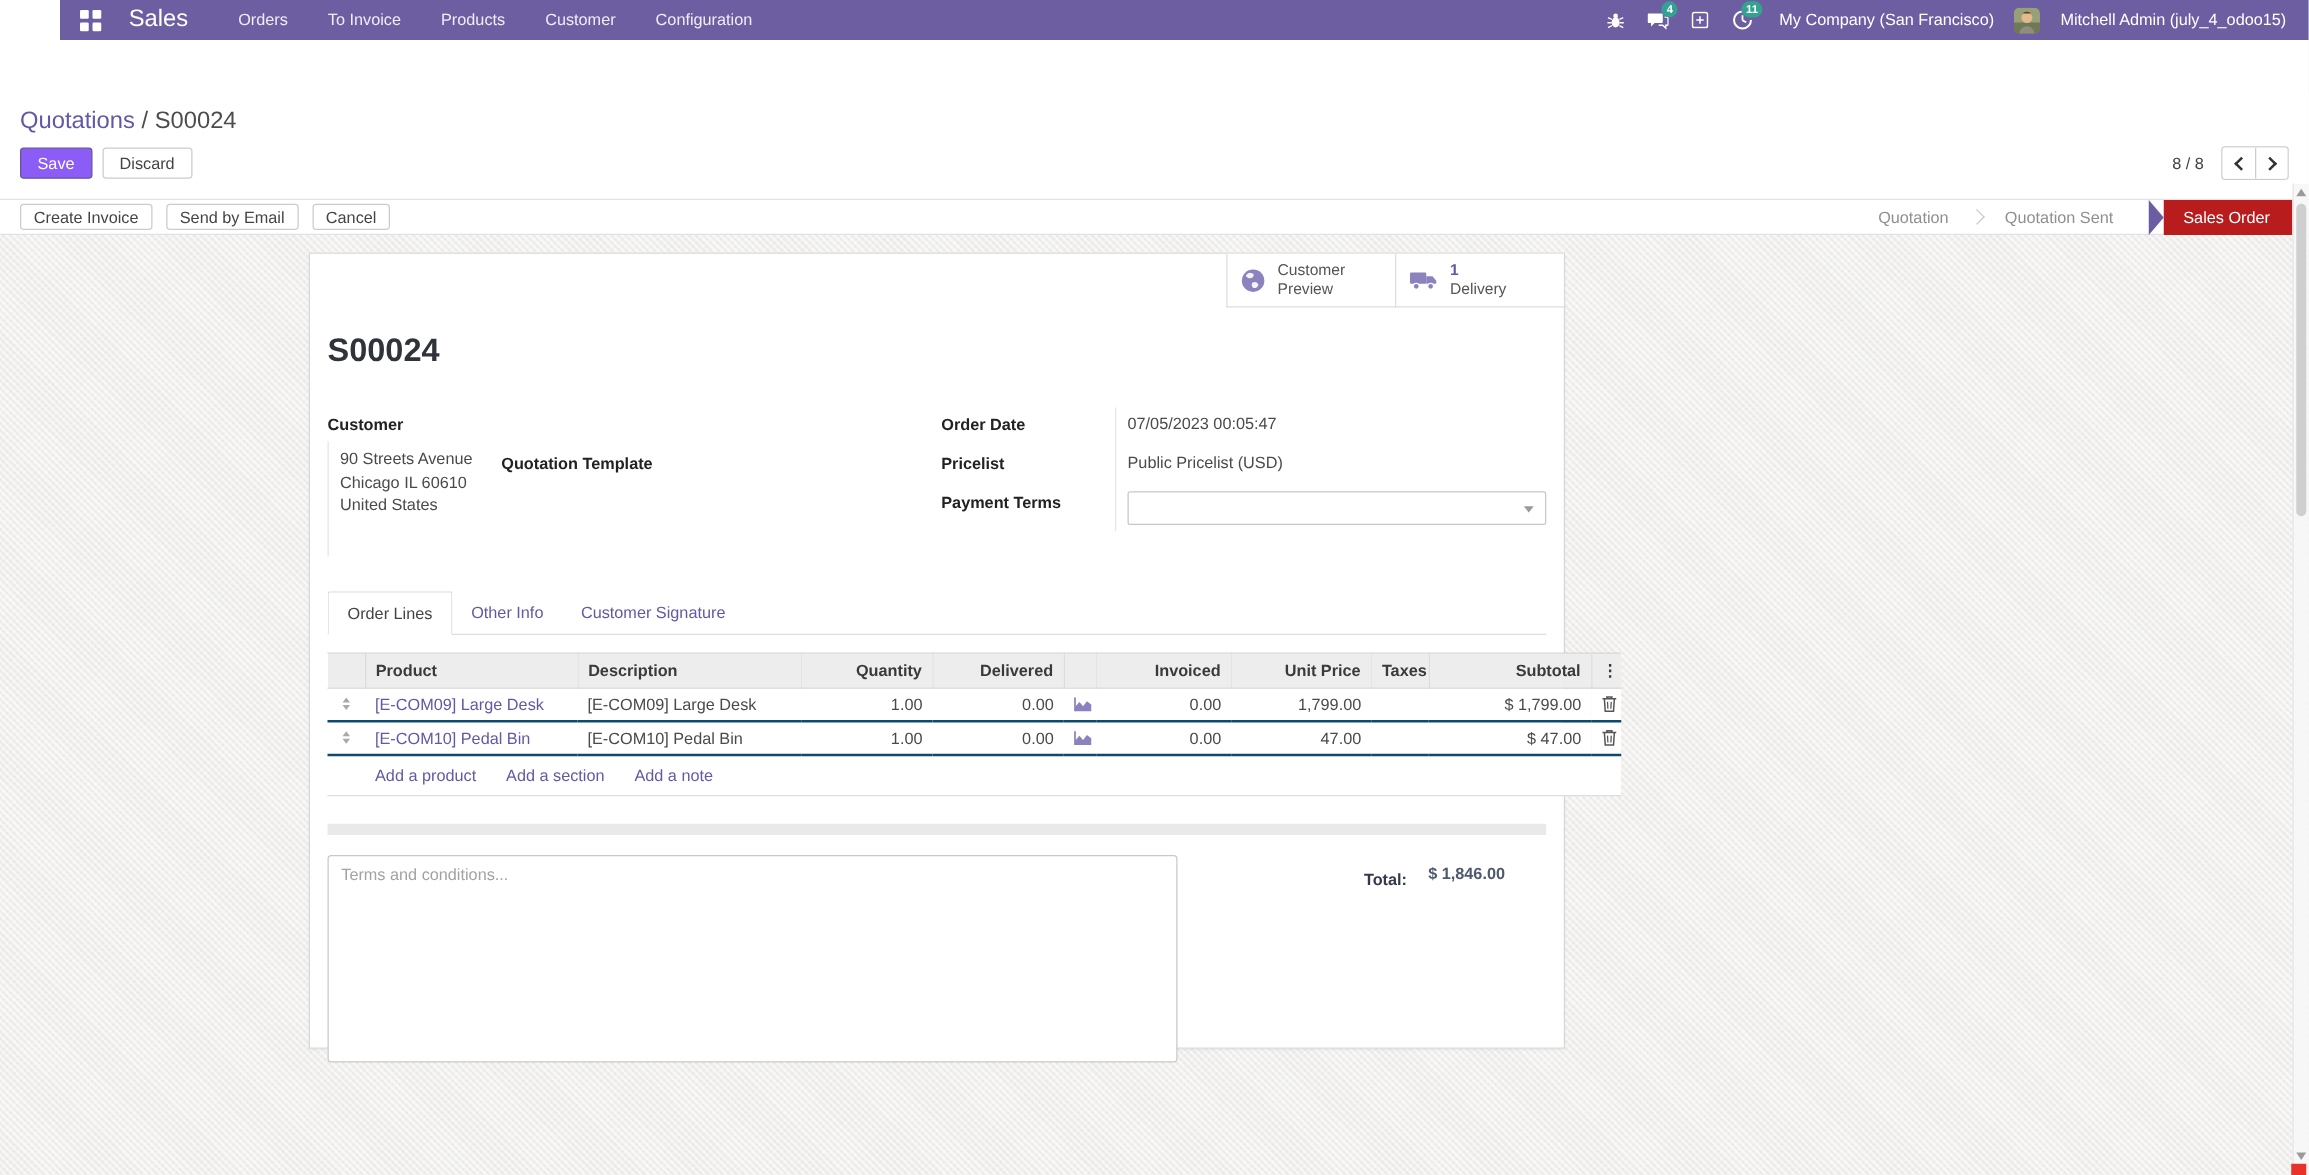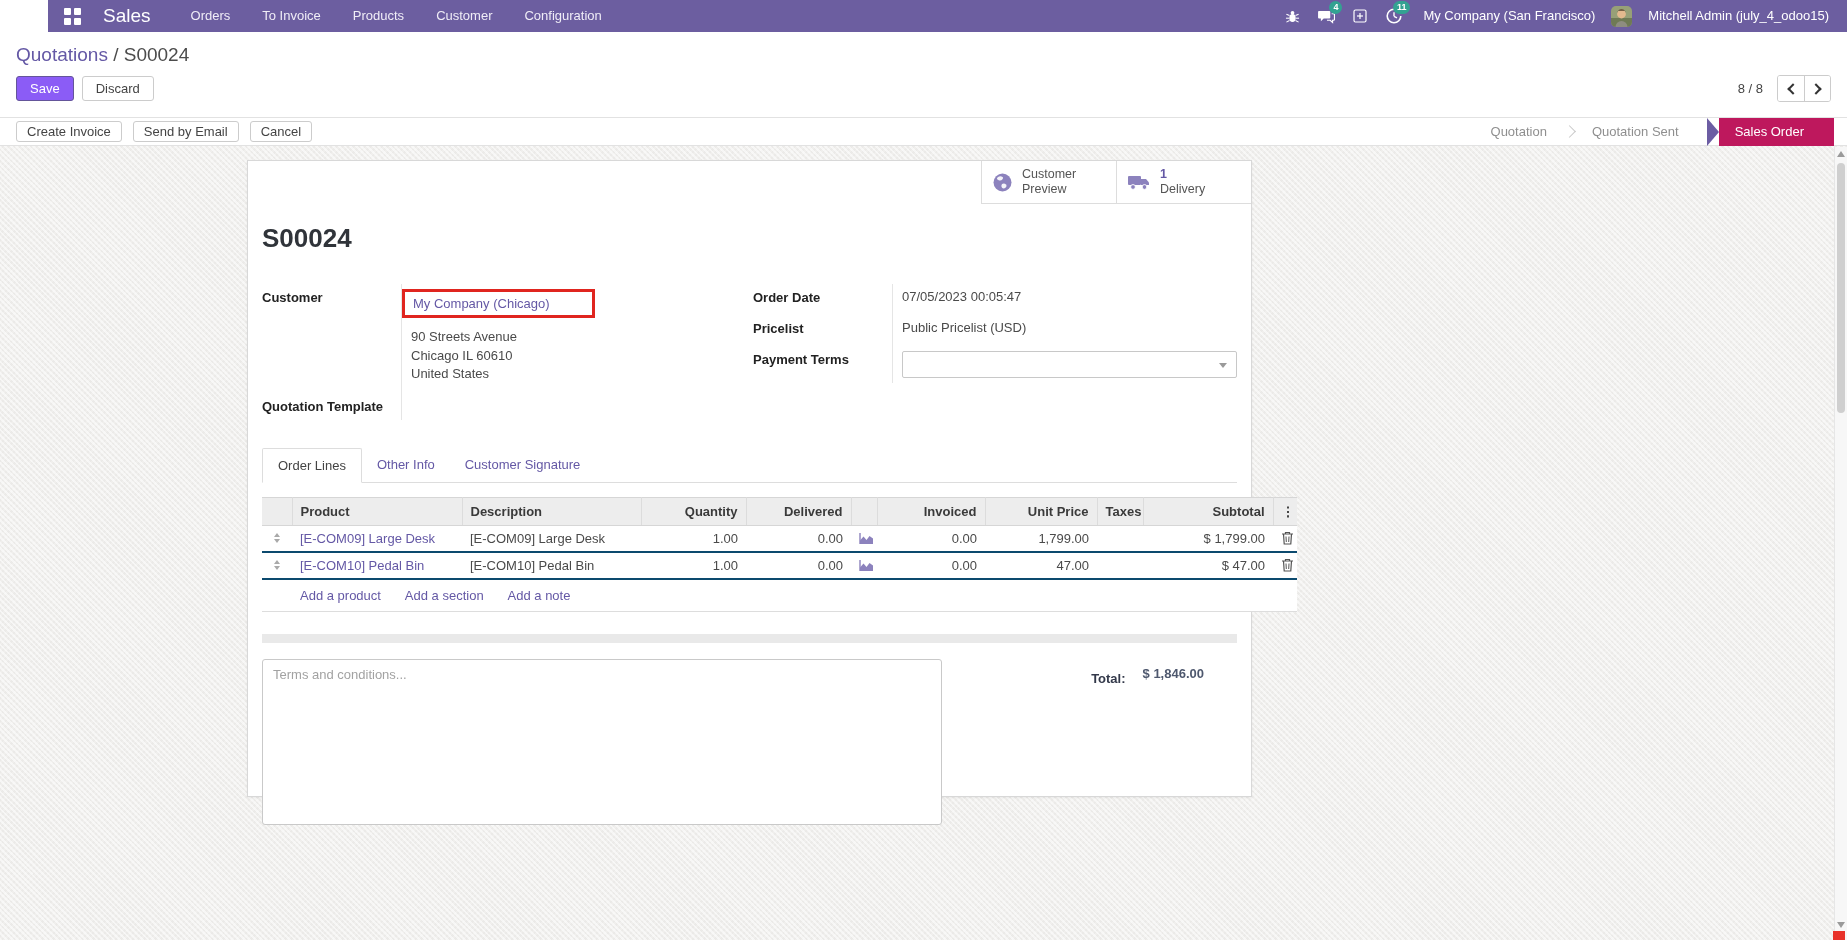--- a/index.html
+++ b/index.html
@@ -14,21 +14,21 @@
   .brand { font-size:19px; margin:0 24px 0 18px; cursor:pointer; }
   .menus { display:flex; height:100%; align-items:center; }
   .menus a { color:#f0edf7; padding:0 16px; line-height:32px; cursor:pointer; text-decoration:none; }
   .nav-right { margin-left:auto; display:flex; align-items:center; gap:8px; }
   .systray-item { position:relative; width:26px; height:26px; display:flex; align-items:center; justify-content:center; cursor:pointer; }
   .badge { position:absolute; top:-2px; right:-3px; background:#33a292; color:#fff; font-size:9px; line-height:1; padding:2px 4px; border-radius:8px; font-weight:700; }
   .nav-company, .nav-user { padding:0 8px; line-height:32px; cursor:pointer; white-space:nowrap; }
   .avatar { width:21px; height:21px; border-radius:5px; overflow:hidden; flex:0 0 auto; }
 
   
-  .control-panel { background:#fff; padding:12px 16px 12px 16px; border-bottom:1px solid #e2e2e2; height:86px; }
+  .control-panel { background:#fff; padding:12px 16px 12px 16px; border-bottom:1px solid #e2e2e2; height:86px;margin-top:42px; }
   .breadcrumb { font-size:19px; margin-bottom:9px; color:#4c4c4c; }
   .breadcrumb .bc-parent { color:#6458a5; cursor:pointer; }
   .cp-row { display:flex; align-items:center; }
   .btn { font-size:13px; border-radius:3px; border:1px solid transparent; padding:4px 13px; cursor:pointer; background:#fff; font-family:inherit; }
   .btn-primary { background:#8b5cf6; border-color:#64559a; color:#fff; }
   .btn-secondary { border-color:#ccc; color:#444; }
   .btn + .btn { margin-left:8px; }
   .pager { margin-left:auto; display:flex; align-items:center; }
   .pager-value { color:#444; margin-right:14px; }
   .pager-btns { display:flex; border:1px solid #ccc; border-radius:3px; overflow:hidden; }
@@ -37,21 +37,21 @@
   .chev { display:inline-block; width:8px; height:8px; border-top:2px solid #333; border-right:2px solid #333; }
   .chev-left  { transform:rotate(-135deg); margin-left:3px; }
   .chev-right { transform:rotate(45deg); margin-right:3px; }
 
   
   .action-bar { height:28px; background:#fff; border-bottom:1px solid #e2e2e2; display:flex; align-items:center; padding-left:16px; padding-right:13px; }
   .btn-sm { padding:2px 10px; border:1px solid #ccc; border-radius:3px; color:#444; background:#fff; margin-right:11px; cursor:pointer; font-family:inherit; font-size:13px; }
   .statusbar { margin-left:auto; display:flex; align-items:center; height:28px; }
   .stage { color:#8f8f8f; padding:0 24px; line-height:28px; cursor:pointer; white-space:nowrap; }
   .stage-sep { width:9px; height:9px; border-top:1px solid #c9c9c9; border-right:1px solid #c9c9c9; transform:rotate(45deg); margin:0 -6px; }
-  .stage-active { position:relative; background:#be185d; color:#fff; line-height:28px; padding:0 30px 0 16px; margin-left:16px; cursor:pointer; white-space:nowrap; }
+  .stage-active { position:relative; background:#b91c1c; color:#fff; line-height:28px; padding:0 18px 0 16px; margin-left:16px; cursor:pointer; white-space:nowrap; }
   .stage-active::before { content:""; position:absolute; left:-12px; top:0; width:0; height:0;
       border-top:14px solid transparent; border-bottom:14px solid transparent; border-left:12px solid #6c5da3; }
 
   
   .content { position:relative; height:794px; background-color:#f0efed;
       background-image:repeating-linear-gradient(45deg, rgba(255,255,255,.55) 0 2px, rgba(0,0,0,0) 2px 4px),
                        repeating-linear-gradient(-45deg, rgba(0,0,0,.02) 0 2px, rgba(0,0,0,0) 2px 4px); }
   .sheet { position:absolute; left:247px; top:14px; width:1005px; height:637px; background:#fff;
       border:1px solid #d8d8d8; box-shadow:0 1px 2px rgba(0,0,0,.06); padding:0 14px 16px 14px; }
 
@@ -251,25 +251,20 @@
             <div>Delivery</div>
           </span>
         </button>
       </div>
 
       <h1 class="sheet-title">S00024</h1>
 
       <div class="groups">
         <div class="group group-left">
           <div class="f-label">Customer</div>
-          <div class="f-value">
-            <span class="red-box">
-              <span class="link-purple">My Company (Chicago)</span>
-            </span>
-          </div>
           <div class="f-label"></div>
           <div class="f-value addr">
             <div>90 Streets Avenue</div>
             <div>Chicago IL 60610</div>
             <div>United States</div>
           </div>
           <div class="f-label" style="padding-top:10px;">Quotation Template</div>
           <div class="f-value"></div>
         </div>
 

